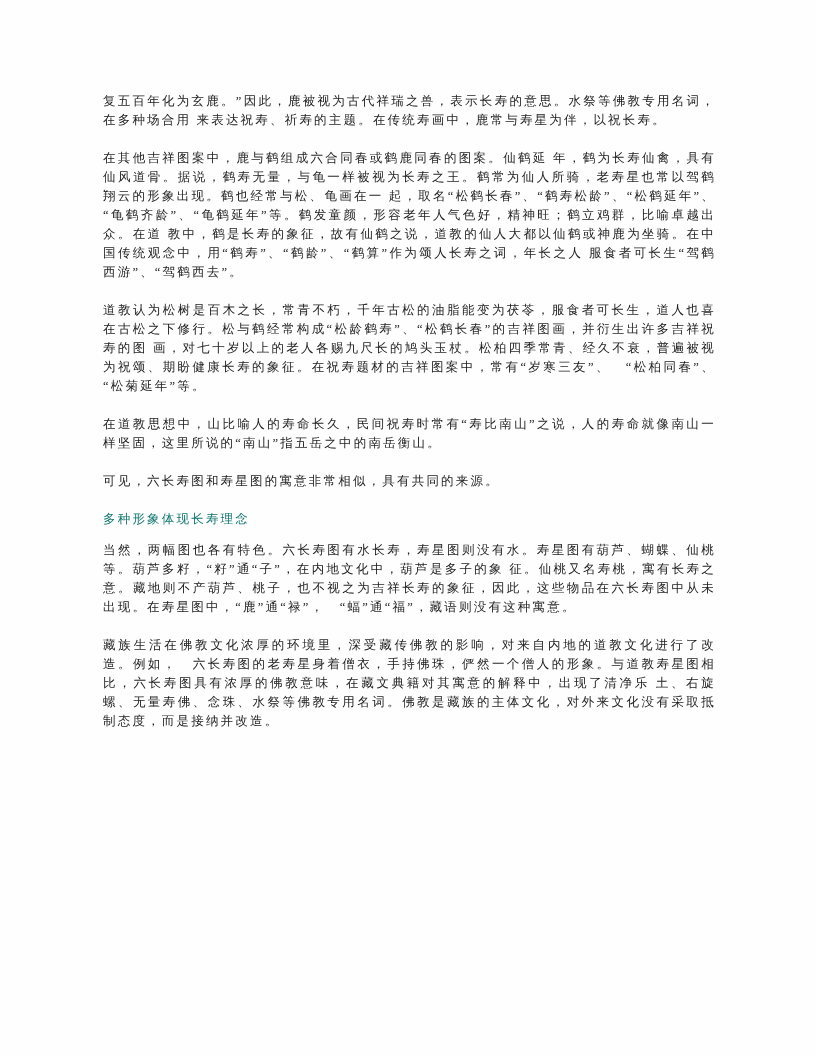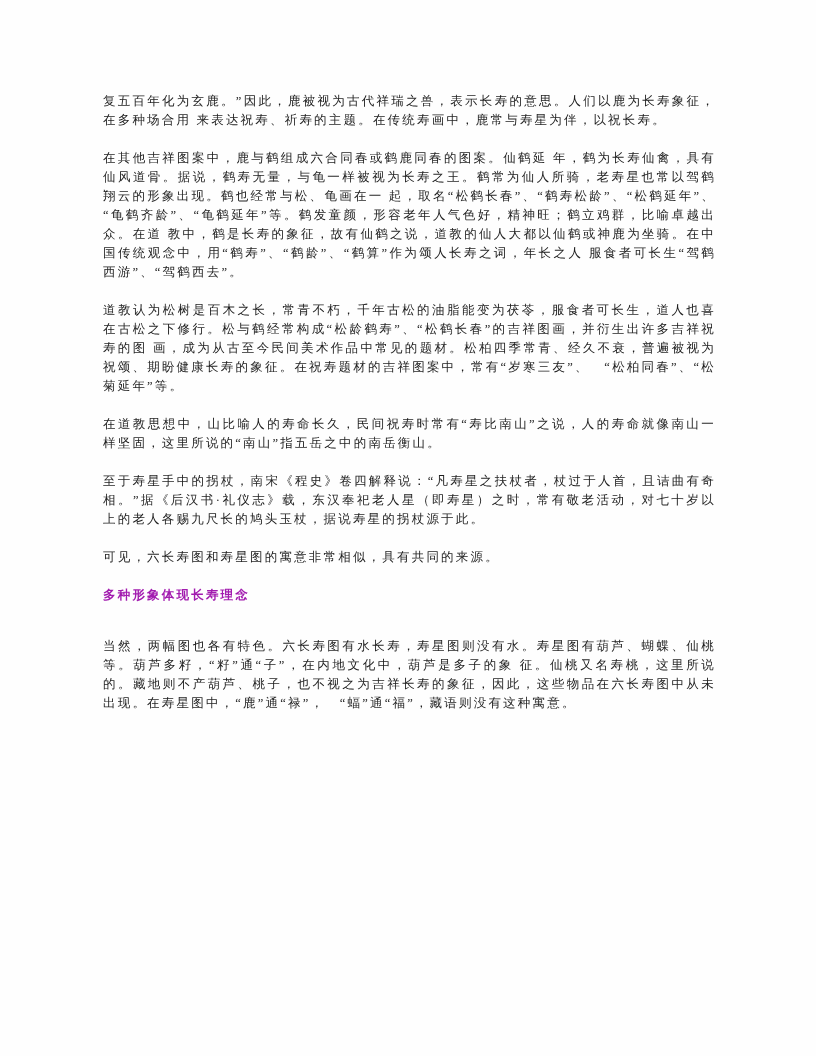--- a/index.html
+++ b/index.html
@@ -24,31 +24,30 @@
     letter-spacing: 2.2px;
     color: #1e1e1e;
     text-align: justify;
     white-space: pre-wrap;
     margin: 0 0 19px 0;
   }
   .heading {
     font-size: 12.5px;
     line-height: 19px;
     letter-spacing: 2.2px;
-    color: #a21caf;
+    color: #0f766e;
     text-align: left;
-    margin: 0 0 32px 0;
-    font-weight: bold;
+    margin: 0 0 12px 0;
   }
 </style>
 </head>
 <body>
 
 <div class="page">
-  <p class="para">复五百年化为玄鹿。”因此，鹿被视为古代祥瑞之兽，表示长寿的意思。人们以鹿为长寿象征，在多种场合用 来表达祝寿、祈寿的主题。在传统寿画中，鹿常与寿星为伴，以祝长寿。</p>
+  <p class="para">复五百年化为玄鹿。”因此，鹿被视为古代祥瑞之兽，表示长寿的意思。水祭等佛教专用名词，在多种场合用 来表达祝寿、祈寿的主题。在传统寿画中，鹿常与寿星为伴，以祝长寿。</p>
   <p class="para">在其他吉祥图案中，鹿与鹤组成六合同春或鹤鹿同春的图案。仙鹤延 年，鹤为长寿仙禽，具有仙风道骨。据说，鹤寿无量，与龟一样被视为长寿之王。鹤常为仙人所骑，老寿星也常以驾鹤翔云的形象出现。鹤也经常与松、龟画在一 起，取名“松鹤长春”、“鹤寿松龄”、“松鹤延年”、“龟鹤齐龄”、“龟鹤延年”等。鹤发童颜，形容老年人气色好，精神旺；鹤立鸡群，比喻卓越出众。在道 教中，鹤是长寿的象征，故有仙鹤之说，道教的仙人大都以仙鹤或神鹿为坐骑。在中国传统观念中，用“鹤寿”、“鹤龄”、“鹤算”作为颂人长寿之词，年长之人 服食者可长生“驾鹤西游”、“驾鹤西去”。</p>
-  <p class="para">道教认为松树是百木之长，常青不朽，千年古松的油脂能变为茯苓，服食者可长生，道人也喜在古松之下修行。松与鹤经常构成“松龄鹤寿”、“松鹤长春”的吉祥图画，并衍生出许多吉祥祝寿的图 画，成为从古至今民间美术作品中常见的题材。松柏四季常青、经久不衰，普遍被视为祝颂、期盼健康长寿的象征。在祝寿题材的吉祥图案中，常有“岁寒三友”、　“松柏同春”、“松菊延年”等。</p>
+  <p class="para">道教认为松树是百木之长，常青不朽，千年古松的油脂能变为茯苓，服食者可长生，道人也喜在古松之下修行。松与鹤经常构成“松龄鹤寿”、“松鹤长春”的吉祥图画，并衍生出许多吉祥祝寿的图 画，对七十岁以上的老人各赐九尺长的鸠头玉杖。松柏四季常青、经久不衰，普遍被视为祝颂、期盼健康长寿的象征。在祝寿题材的吉祥图案中，常有“岁寒三友”、　“松柏同春”、“松菊延年”等。</p>
   <p class="para">在道教思想中，山比喻人的寿命长久，民间祝寿时常有“寿比南山”之说，人的寿命就像南山一样坚固，这里所说的“南山”指五岳之中的南岳衡山。</p>
-  <p class="para">至于寿星手中的拐杖，南宋《程史》卷四解释说：“凡寿星之扶杖者，杖过于人首，且诘曲有奇相。”据《后汉书·礼仪志》载，东汉奉祀老人星（即寿星）之时，常有敬老活动，对七十岁以上的老人各赐九尺长的鸠头玉杖，据说寿星的拐杖源于此。</p>
   <p class="para">可见，六长寿图和寿星图的寓意非常相似，具有共同的来源。</p>
   <p class="heading">多种形象体现长寿理念</p>
-  <p class="para">当然，两幅图也各有特色。六长寿图有水长寿，寿星图则没有水。寿星图有葫芦、蝴蝶、仙桃等。葫芦多籽，“籽”通“子”，在内地文化中，葫芦是多子的象 征。仙桃又名寿桃，这里所说的。藏地则不产葫芦、桃子，也不视之为吉祥长寿的象征，因此，这些物品在六长寿图中从未出现。在寿星图中，“鹿”通“禄”，　“蝠”通“福”，藏语则没有这种寓意。</p>
+  <p class="para">当然，两幅图也各有特色。六长寿图有水长寿，寿星图则没有水。寿星图有葫芦、蝴蝶、仙桃等。葫芦多籽，“籽”通“子”，在内地文化中，葫芦是多子的象 征。仙桃又名寿桃，寓有长寿之意。藏地则不产葫芦、桃子，也不视之为吉祥长寿的象征，因此，这些物品在六长寿图中从未出现。在寿星图中，“鹿”通“禄”，　“蝠”通“福”，藏语则没有这种寓意。</p>
+  <p class="para">藏族生活在佛教文化浓厚的环境里，深受藏传佛教的影响，对来自内地的道教文化进行了改造。例如，　六长寿图的老寿星身着僧衣，手持佛珠，俨然一个僧人的形象。与道教寿星图相比，六长寿图具有浓厚的佛教意味，在藏文典籍对其寓意的解释中，出现了清净乐 土、右旋螺、无量寿佛、念珠、水祭等佛教专用名词。佛教是藏族的主体文化，对外来文化没有采取抵制态度，而是接纳并改造。</p>
 </div>
 
 </body></html>

